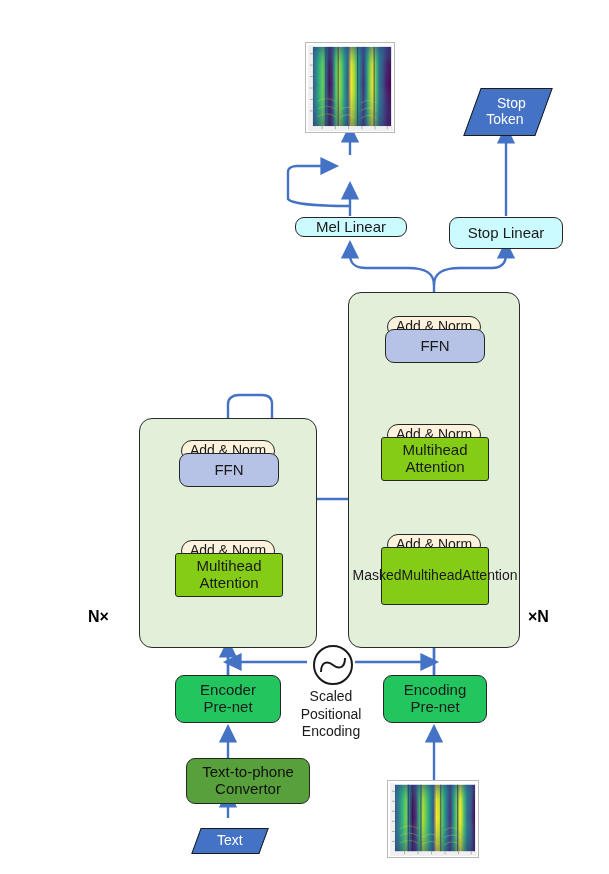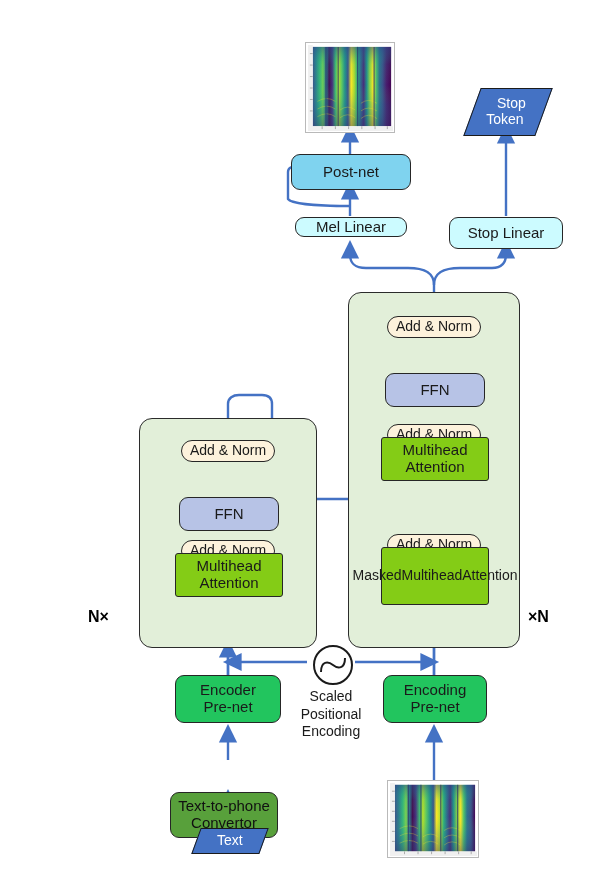--- a/index.html
+++ b/index.html
@@ -10,21 +10,21 @@
 
   .node{position:absolute;box-sizing:border-box;display:flex;align-items:center;
         justify-content:center;text-align:center;line-height:1.12;
         border:1.6px solid #262626;z-index:5;}
 
   .stack{position:absolute;box-sizing:border-box;background:#e2efd9;
          border:1.8px solid #2b2b2b;border-radius:13px;z-index:2;}
 
   .addnorm{background:#fdf2dc;border-radius:999px;font-size:14px;margin-top:12px;}
   .attn{background:#84cc16;border-radius:3px;font-size:15px;}
-  .ffn{background:#b7c3e6;border-radius:9px;font-size:15px;margin-top:44px;}
+  .ffn{background:#b7c3e6;border-radius:9px;font-size:15px;}
   .prenet{background:#22c55e;border-radius:9px;font-size:15px;}
   .convertor{background:#58a03b;border-radius:9px;font-size:15px;color:#111;}
   .linear{background:#ccfbff;border-radius:9px;font-size:15px;}
   .postnet{background:#7fd3ef;border-radius:9px;font-size:15px;}
 
   .para{position:absolute;z-index:6;display:flex;align-items:center;
         justify-content:center;text-align:center;color:#ffffff;font-size:14px;
         line-height:1.12;background:#4472c4;
         border:1.6px solid #1b1b1b;
         transform:skewX(-20deg);}
@@ -151,21 +151,21 @@
     <span>Attention</span>
   </div>
 
   <div class="nlabel" style="left:88px;top:608px;">N×</div>
 
   <div class="node prenet" style="left:175px;top:675px;width:106px;height:48px;flex-direction:column;">
     <span>Encoder</span>
     <span>Pre-net</span>
   </div>
 
-  <div class="node convertor" style="left:170px;top:758px;width:108px;height:46px;flex-direction:column;margin-top:34px;">
+  <div class="node convertor" style="left:186px;top:758px;width:124px;height:46px;flex-direction:column;">
     <span>Text-to-phone</span>
     <span>Convertor</span>
   </div>
 
   <div class="para" style="left:196px;top:828px;width:66px;height:24px;">
     <span>Text</span>
   </div>
 
   <div class="pecircle" style="left:313px;top:645px;width:36px;height:36px;">
     <svg viewBox="0 0 36 36">
@@ -199,21 +199,20 @@
 
   <div class="nlabel" style="left:528px;top:608px;">×N</div>
 
   <div class="node prenet" style="left:383px;top:675px;width:104px;height:48px;flex-direction:column;">
     <span>Encoding</span>
     <span>Pre-net</span>
   </div>
 
   <div class="node linear" style="left:295px;top:217px;width:112px;height:20px;">Mel Linear</div>
 
-  <div class="node postnet" style="left:291px;top:154px;width:120px;height:36px;">Post-net</div>
 
   <div class="node linear" style="left:449px;top:217px;width:114px;height:32px;">Stop Linear</div>
 
   <div class="para" style="left:472px;top:88px;width:70px;height:46px;flex-direction:column;">
     <span>Stop</span>
     <span>Token</span>
   </div>
 
   <div class="spec" style="left:305px;top:42px;width:90px;height:91px;">
     <svg viewBox="0 0 180 180" preserveAspectRatio="none">

